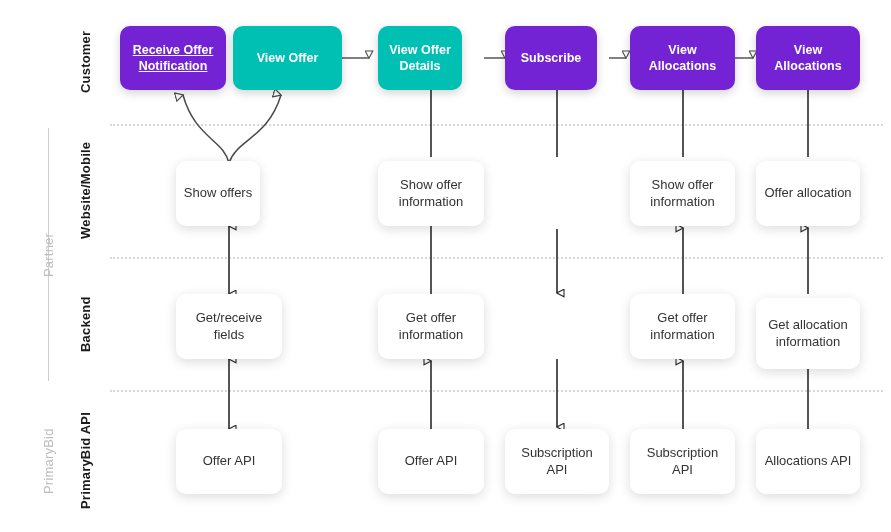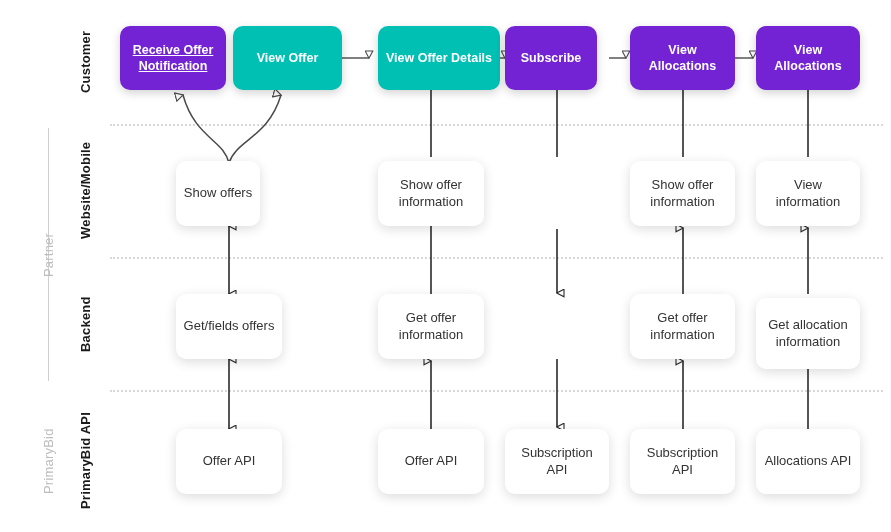--- a/index.html
+++ b/index.html
@@ -136,31 +136,31 @@
       <line x1="683" y1="429" x2="683" y2="361" marker-end="url(#ahUp)"></line>
 
       <line x1="808" y1="90" x2="808" y2="157"></line>
       <line x1="808" y1="294" x2="808" y2="228" marker-end="url(#ahUp)"></line>
       <line x1="808" y1="429" x2="808" y2="361" marker-end="url(#ahUp)"></line>
     </g>
   </svg>
 
   <div class="node top purple" style="left:120px;top:26px;width:106px;height:64px;text-decoration:underline;">Receive Offer Notification</div>
   <div class="node top teal" style="left:233px;top:26px;width:109px;height:64px;">View Offer</div>
-  <div class="node top teal" style="left:378px;top:26px;width:122px;height:64px;">View Offer Details</div>
+  <div class="node top teal" style="left:378px;top:26px;width:84px;height:64px;">View Offer Details</div>
   <div class="node top purple" style="left:505px;top:26px;width:92px;height:64px;">Subscribe</div>
   <div class="node top purple" style="left:630px;top:26px;width:105px;height:64px;">View Allocations</div>
   <div class="node top purple" style="left:756px;top:26px;width:104px;height:64px;">View Allocations</div>
 
   <div class="node plain" style="left:176px;top:161px;width:84px;height:65px;">Show offers</div>
   <div class="node plain" style="left:378px;top:161px;width:106px;height:65px;">Show offer information</div>
   <div class="node plain" style="left:630px;top:161px;width:105px;height:65px;">Show offer information</div>
-  <div class="node plain" style="left:756px;top:161px;width:104px;height:65px;">View information</div>
+  <div class="node plain" style="left:756px;top:161px;width:104px;height:65px;">Offer allocation</div>
 
-  <div class="node plain" style="left:176px;top:294px;width:106px;height:65px;">Get/fields offers</div>
+  <div class="node plain" style="left:176px;top:294px;width:106px;height:65px;">Get/receive fields</div>
   <div class="node plain" style="left:378px;top:294px;width:106px;height:65px;">Get offer information</div>
   <div class="node plain" style="left:630px;top:294px;width:105px;height:65px;">Get offer information</div>
   <div class="node plain" style="left:756px;top:298px;width:104px;height:71px;">Get allocation information</div>
 
   <div class="node plain" style="left:176px;top:429px;width:106px;height:65px;">Offer API</div>
   <div class="node plain" style="left:378px;top:429px;width:106px;height:65px;">Offer API</div>
   <div class="node plain" style="left:505px;top:429px;width:104px;height:65px;">Subscription API</div>
   <div class="node plain" style="left:630px;top:429px;width:105px;height:65px;">Subscription API</div>
   <div class="node plain" style="left:756px;top:429px;width:104px;height:65px;">Allocations API</div>
 

